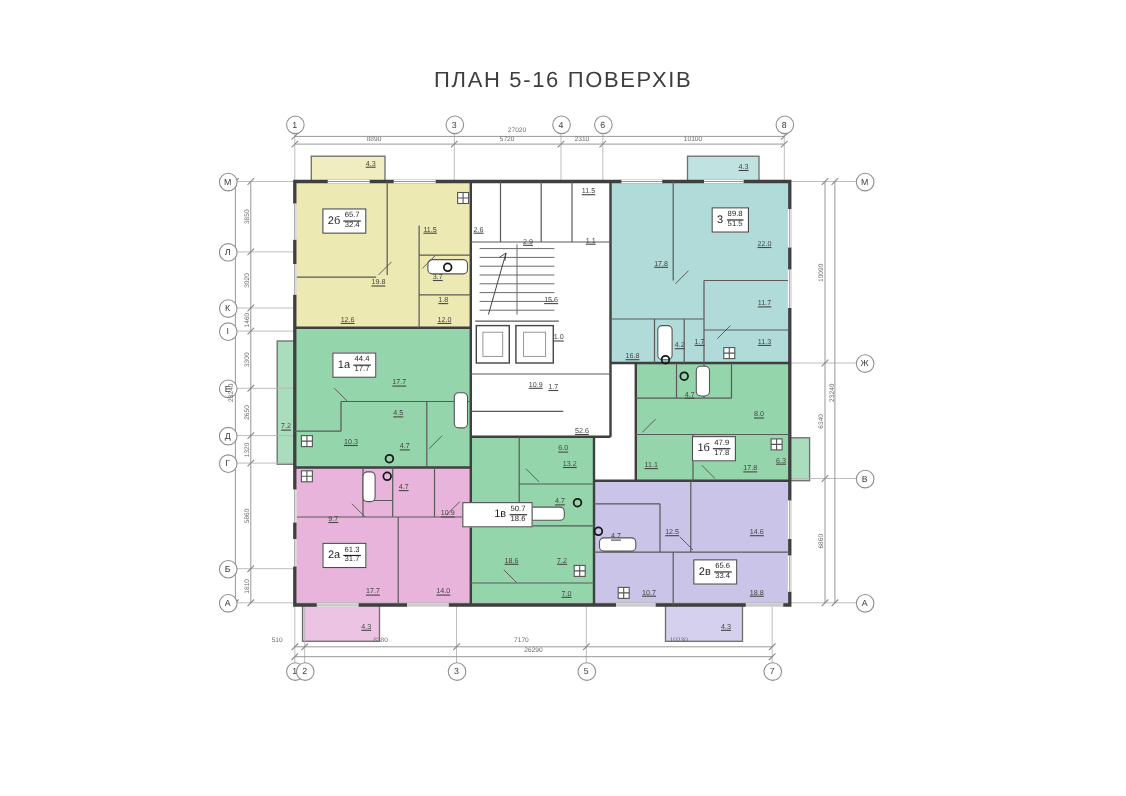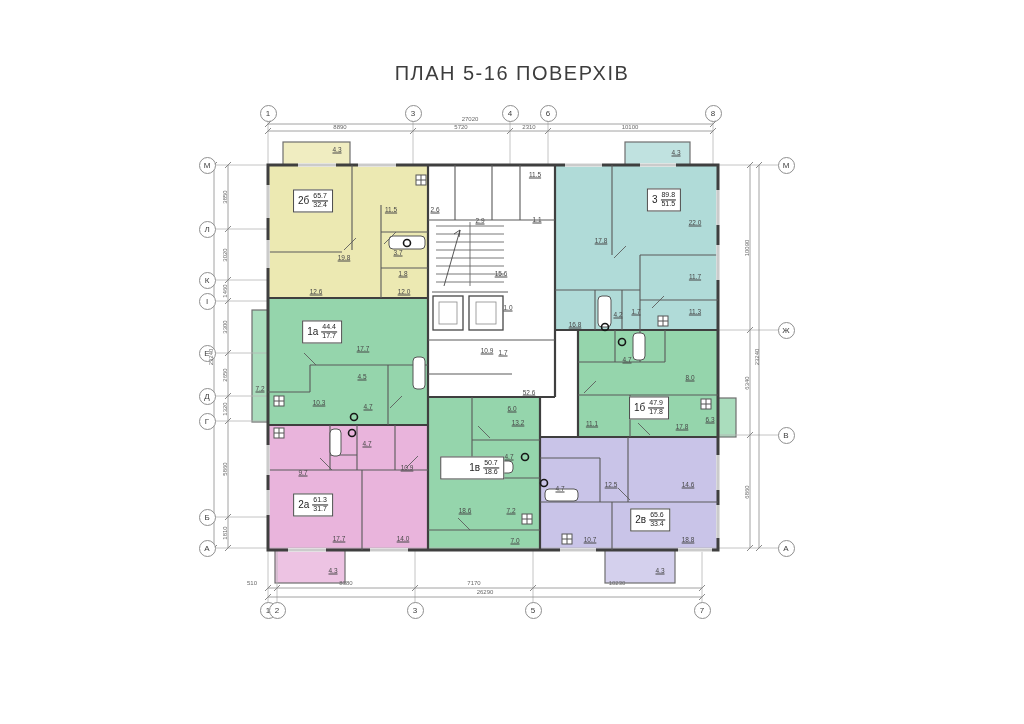--- a/index.html
+++ b/index.html
@@ -197,21 +197,21 @@
           <span class="fn">47.9</span>
           <span class="fd">17.8</span>
         </span>
       </div>
       <div class="room" style="left: 512px; top: 408px;">6.0</div>
       <div class="room" style="left: 518px; top: 422px;">13.2</div>
       <div class="room" style="left: 509px; top: 456px;">4.7</div>
       <div class="room" style="left: 465px; top: 510px;">18.6</div>
       <div class="room" style="left: 511px; top: 510px;">7.2</div>
       <div class="room" style="left: 515px; top: 540px;">7.0</div>
-      <div class="apt-box" style="left: 472px; top: 468px; padding-left: 28px;">
+      <div class="apt-box" style="left: 452px; top: 468px; padding-left: 28px;">
         <span class="apt-id">1в</span>
         <span class="frac">
           <span class="fn">50.7</span>
           <span class="fd">18.6</span>
         </span>
       </div>
       <div class="room" style="left: 303px; top: 472px;">9.7</div>
       <div class="room" style="left: 367px; top: 443px;">4.7</div>
       <div class="room" style="left: 407px; top: 467px;">10.9</div>
       <div class="room" style="left: 339px; top: 538px;">17.7</div>

